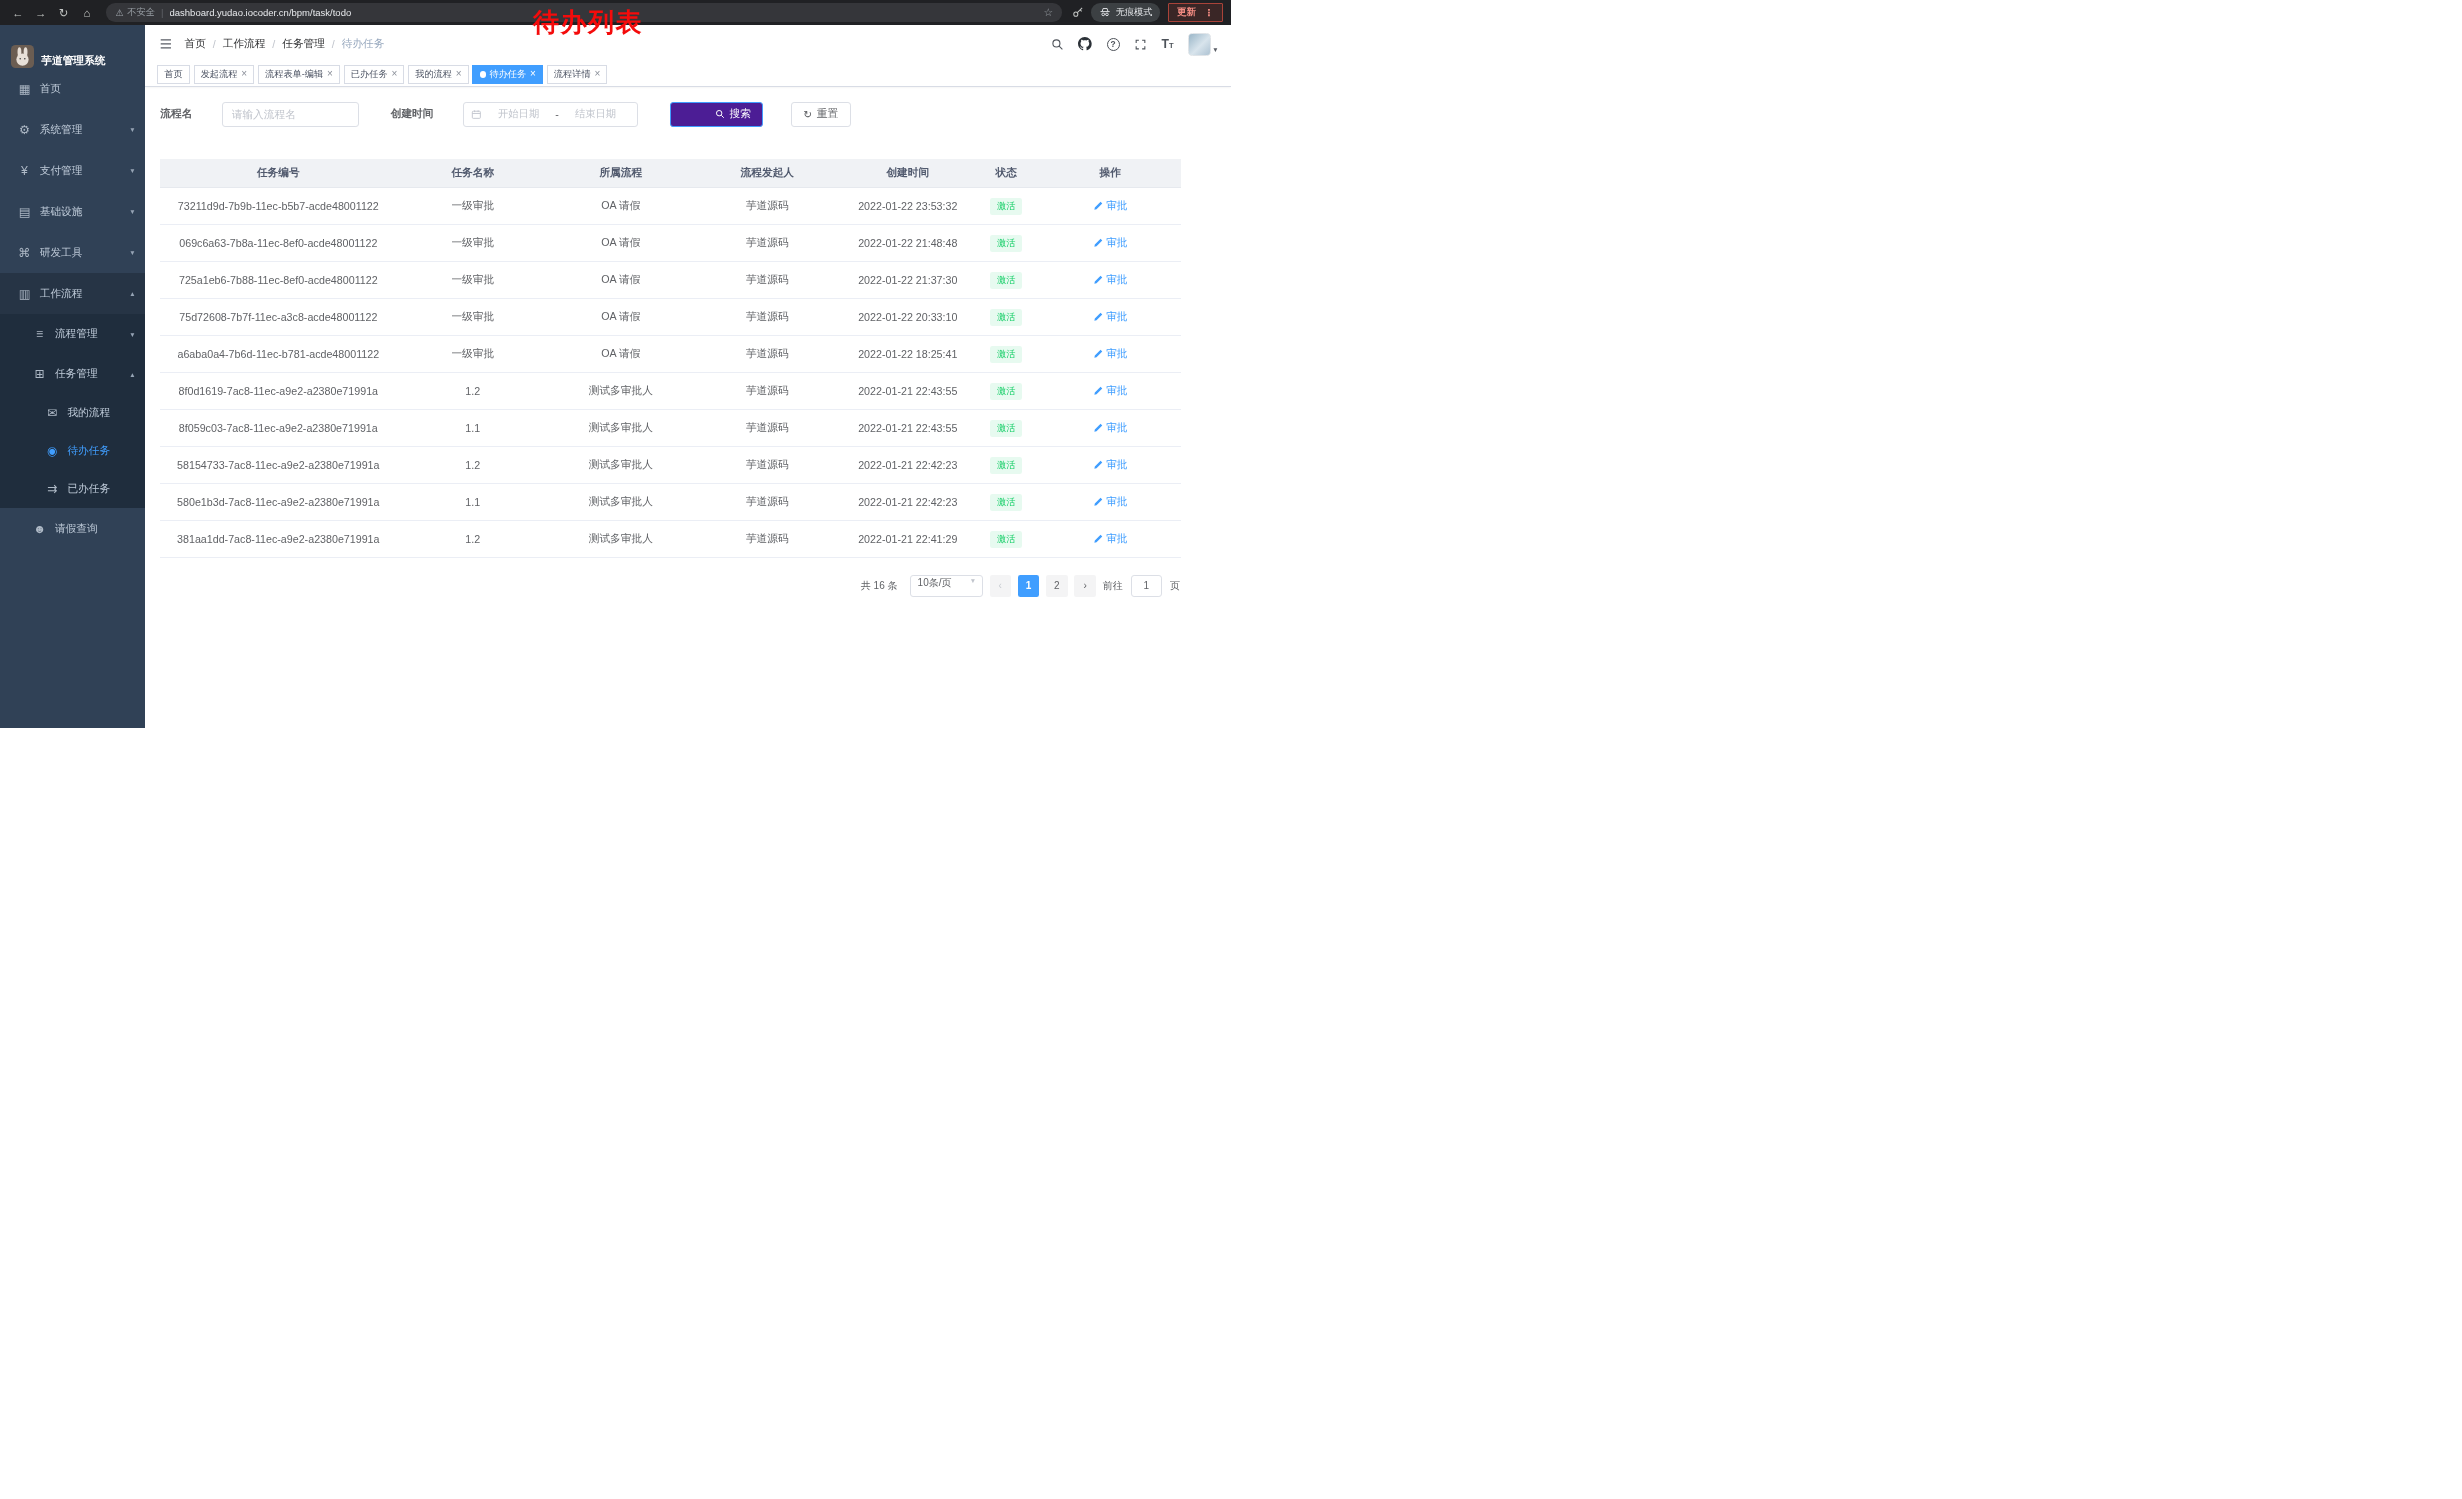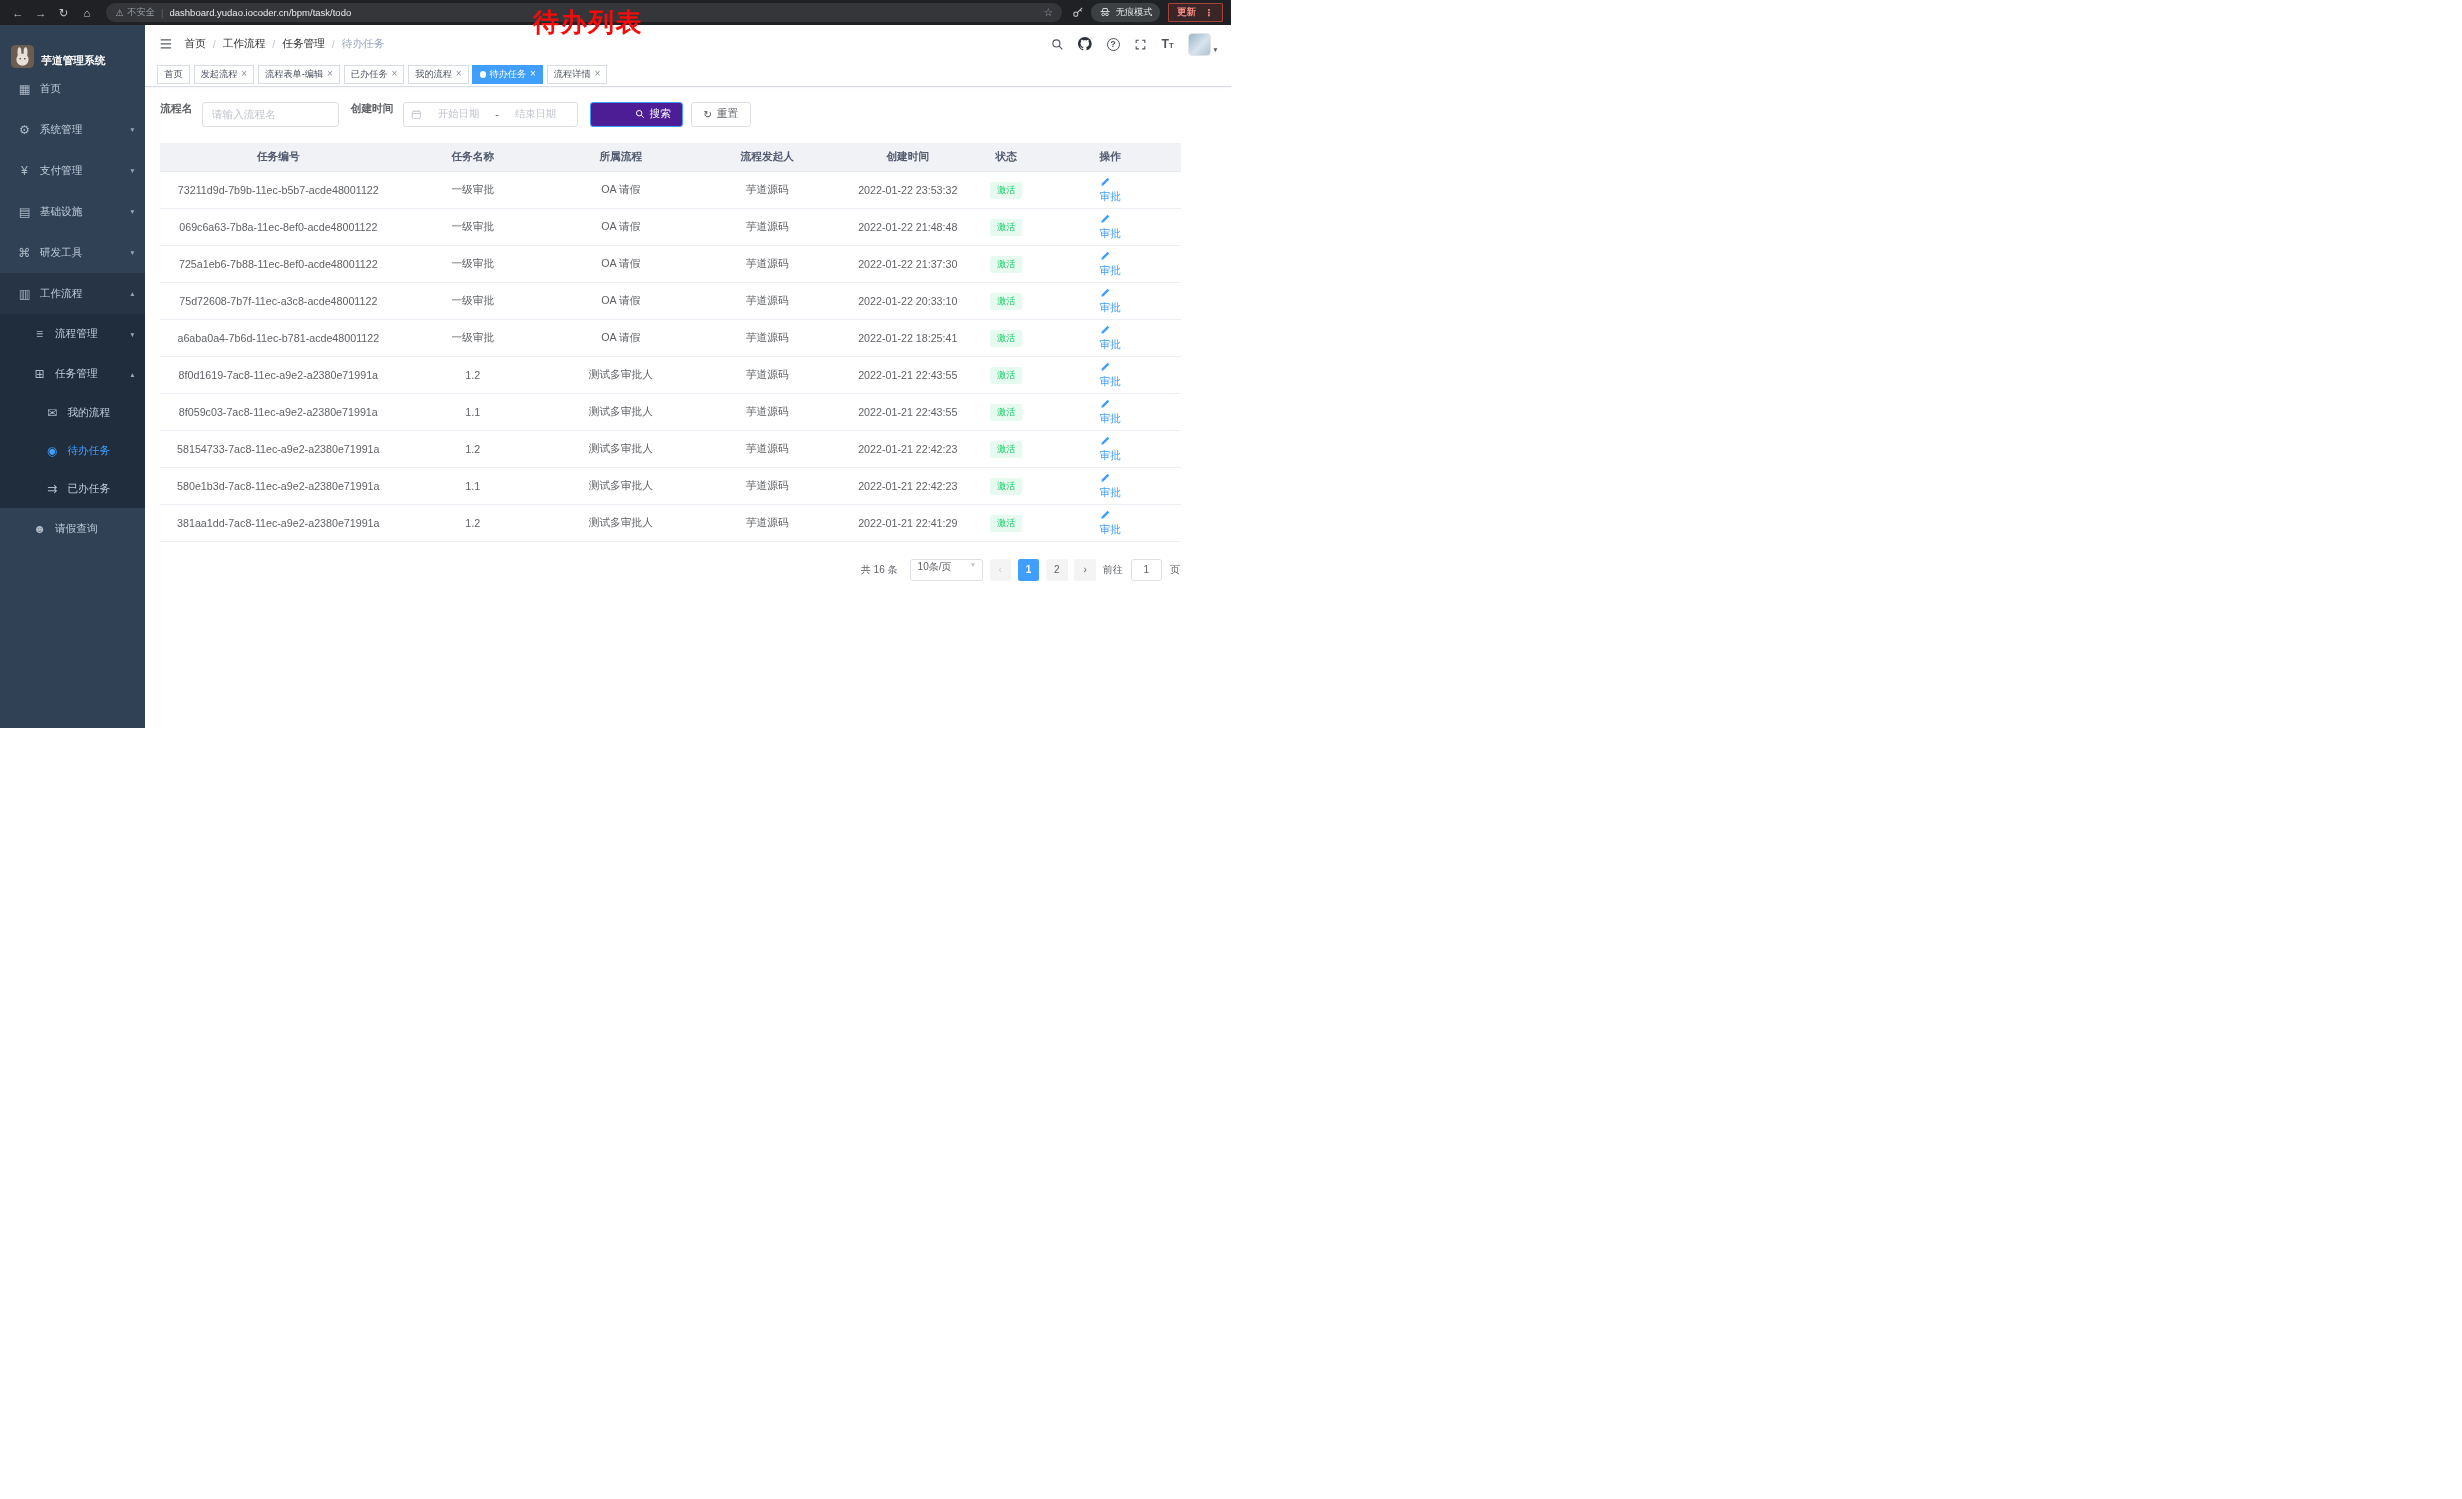--- a/index.html
+++ b/index.html
@@ -68,21 +68,21 @@
                display:flex; align-items:center; padding-left:12.2px; gap:3.8px; position:relative; z-index:2; }
   .tag { display:inline-flex; align-items:center; gap:3.8px; height:18.3px; padding:0 6.1px; border:0.8px solid #d8dce5;
          background:#fff; color:#495060; font-size:9.2px; cursor:pointer; white-space:nowrap; }
   .tag .close { font-size:10px; color:#8a8f99; line-height:1; }
   .tag.active { background:#409eff; border-color:#409eff; color:#fff; }
   .tag.active .close { color:#fff; }
   .tag .dot { width:6.1px; height:6.1px; border-radius:50%; background:#fff; display:inline-block; }
 
   
   .content { padding:15.3px 51px 0 15.3px; }
-  .filter-bar { display:flex; align-items:flex-start; margin-bottom:16px; font-size:10.7px; color:#606266; }
+  .filter-bar { display:flex; align-items:center; margin-bottom:32px; font-size:10.7px; color:#606266;gap:20px; }
   .f-label { font-weight:700; margin-right:9.2px; white-space:nowrap; }
   .f-label.second { margin-left:12.2px; }
   .text-input { width:137px; height:24.4px; border:0.8px solid #dcdfe6; border-radius:3.1px; padding:0 9.2px;
                 font-size:10.7px; color:#606266; outline:none; font-family:inherit; }
   .text-input::placeholder { color:#c0c4cc; }
   .date-range { width:175px; height:24.4px; border:0.8px solid #dcdfe6; border-radius:3.1px; display:flex;
                 align-items:center; padding:0 7.6px; gap:3.1px; margin-right:12.2px; cursor:pointer; }
   .ph { color:#c0c4cc; font-size:10.3px; flex:1; text-align:center; white-space:nowrap; }
   .range-sep { color:#606266; }
   .btn { height:24.4px; border-radius:3.1px; font-size:10.7px; display:inline-flex; align-items:center; gap:4.6px;
@@ -92,22 +92,22 @@
   .reset-glyph { font-size:10.7px; line-height:1; }
 
   
   .task-table { width:1020px; border-collapse:collapse; table-layout:fixed; font-size:10.7px; }
   .task-table th { background:#f0f2f5; color:#515a6e; font-weight:700; height:29px; 
                    border-bottom:0.8px solid #e6e9ee; }
   .task-table td { height:37px; text-align:center; color:#606266; border-bottom:0.8px solid #ebeef5;
                    overflow:hidden; white-space:nowrap; }
   .badge { display:inline-block; background:#e7faf0; color:#13ce66; font-size:9.2px; line-height:1;
            padding:3.8px 6.9px; border-radius:2.3px; }
-  .approve { color:#409eff; cursor:pointer; display:inline-flex; align-items:flex-start; gap:3.1px;
-             font-size:10.7px; text-decoration:none;flex-direction:column; }
+  .approve { color:#409eff; cursor:pointer; display:inline-flex; align-items:center; gap:3.1px;
+             font-size:10.7px; text-decoration:none; }
 
   
   .pagination { margin-top:17px; display:flex; align-items:center; justify-content:flex-end; gap:6.9px;
                 font-size:10px; color:#606266; }
   .pg-total { margin-right:5.3px; }
   .pg-size { width:73px; height:21.4px; border:0.8px solid #dcdfe6; border-radius:3.1px; display:flex; align-items:flex-start;
              justify-content:space-between; padding:0 6.9px; cursor:pointer; background:#fff; }
   .pg-caret { color:#c0c4cc; font-size:7.6px; }
   .pg-btn { min-width:21.4px; height:21.4px; background:#f4f4f5; border-radius:2.3px; display:flex; align-items:center;
             justify-content:center; font-size:10px; color:#606266; cursor:pointer; }

